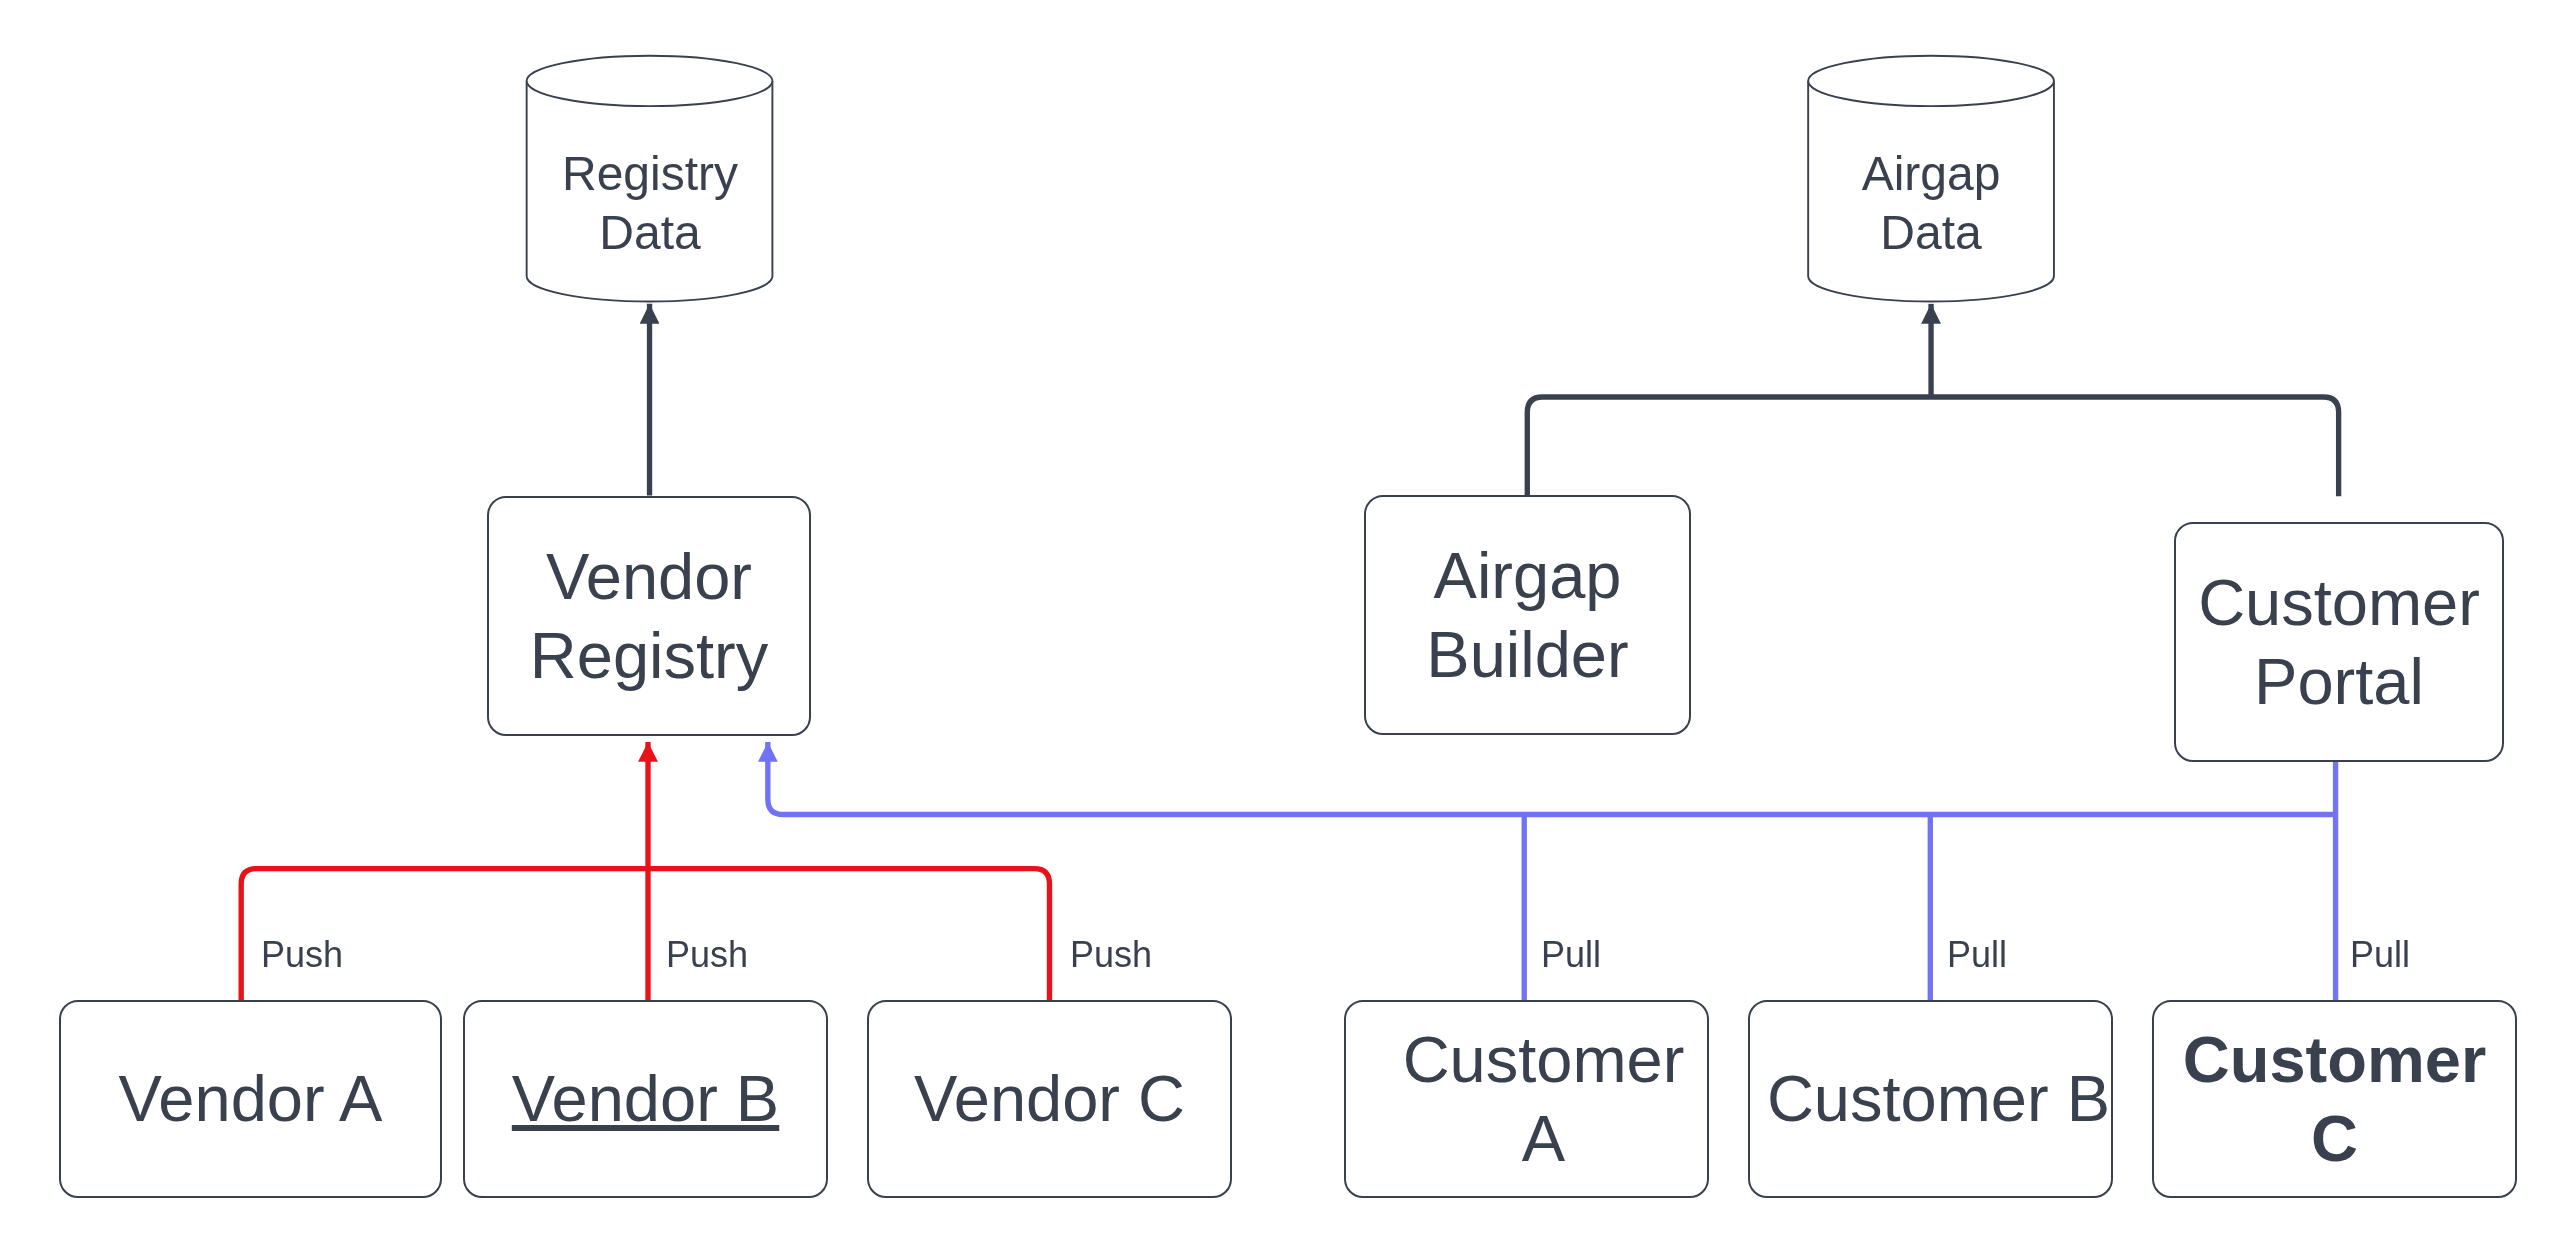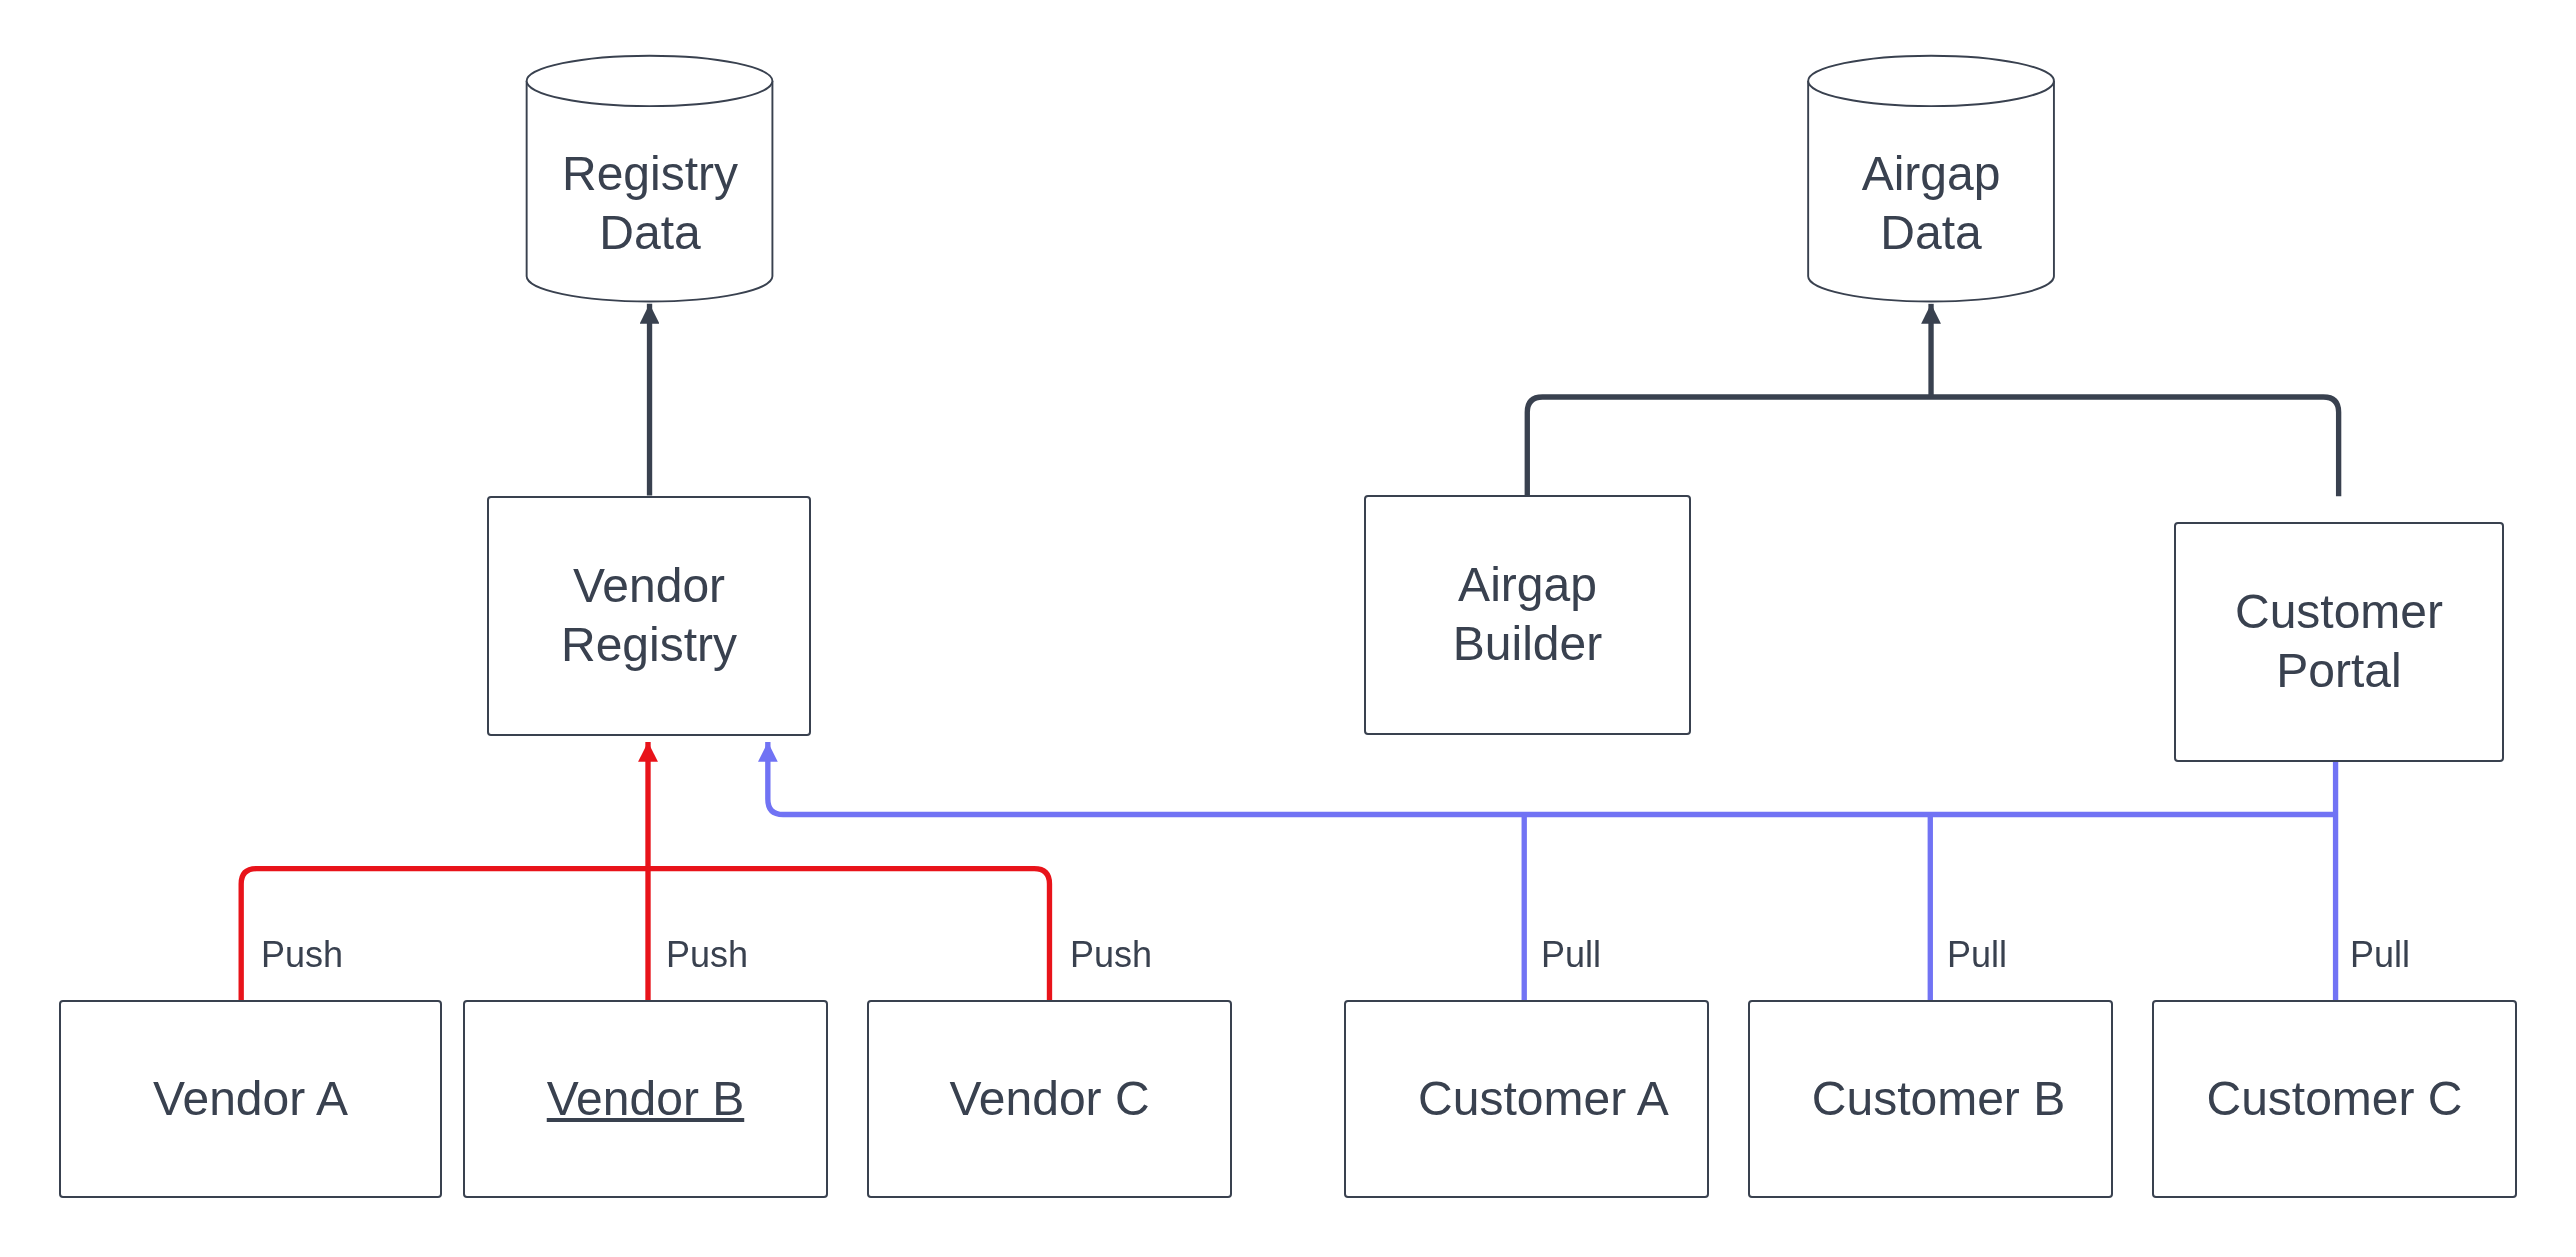--- a/index.html
+++ b/index.html
@@ -37,27 +37,27 @@
   .cyl-body, .cyl-top{
     fill:#ffffff;
     stroke:var(--c-dark);
     stroke-width:2.5px;
   }
   .node{
     position:absolute;
     box-sizing:border-box;
     background:#ffffff;
     border:2.3px solid var(--c-dark);
-    border-radius:4px;
+    border-radius:19px;
     display:flex;
     align-items:center;
     justify-content:center;
     text-align:center;
     white-space:pre-line;
-    font-size:48px;
+    font-size:65px;
     line-height:1.22;
     color:var(--c-dark);
   }
   .cyl-label{
     position:absolute;
     display:flex;
     align-items:center;
     justify-content:center;
     text-align:center;
     white-space:pre-line;
@@ -125,21 +125,21 @@
   <div class="node" style="left:1364px;top:495px;width:327px;height:240px;">Airgap
 Builder</div>
   <div class="node" style="left:2174px;top:522px;width:330px;height:240px;">Customer
 Portal</div>
 
   <div class="node" style="left:59px;top:1000px;width:383px;height:198px;">Vendor A</div>
   <div class="node" style="left:463px;top:1000px;width:365px;height:198px;text-decoration:underline;">Vendor B</div>
   <div class="node" style="left:867px;top:1000px;width:365px;height:198px;">Vendor C</div>
   <div class="node" style="left:1344px;top:1000px;width:365px;height:198px;padding-left:34px;">Customer A</div>
   <div class="node" style="left:1748px;top:1000px;width:365px;height:198px;padding-left:16px;">Customer B</div>
-  <div class="node" style="left:2152px;top:1000px;width:365px;height:198px;">Customer C</div>
+  <div class="node" style="left:2152px;top:1000px;width:365px;height:198px;font-weight:bold;">Customer C</div>
 
   <div class="edge-label" style="left:261px;top:930px;">Push</div>
   <div class="edge-label" style="left:666px;top:930px;">Push</div>
   <div class="edge-label" style="left:1070px;top:930px;">Push</div>
   <div class="edge-label" style="left:1541px;top:930px;">Pull</div>
   <div class="edge-label" style="left:1947px;top:930px;">Pull</div>
   <div class="edge-label" style="left:2350px;top:930px;">Pull</div>
 
 </div>
 

